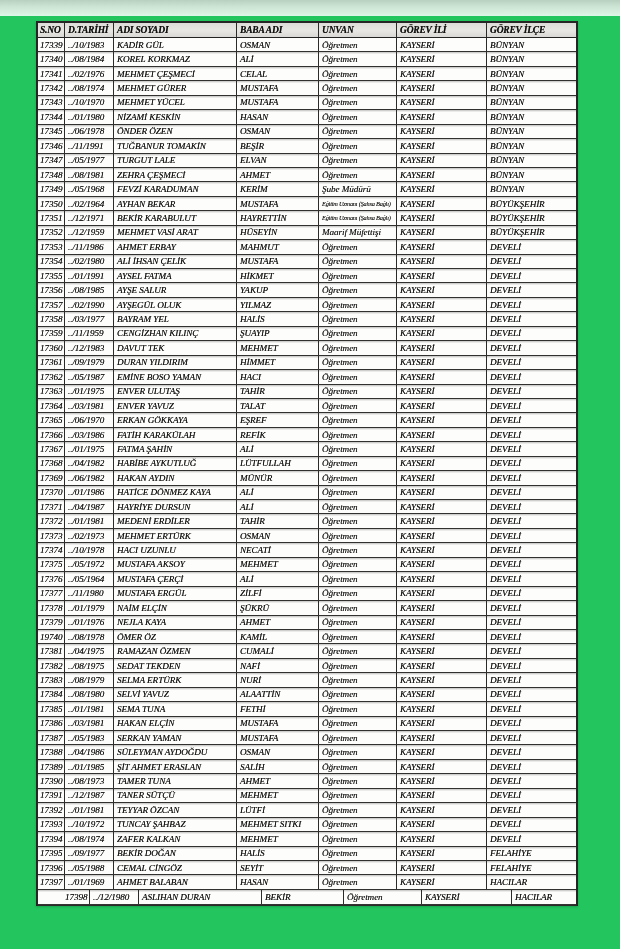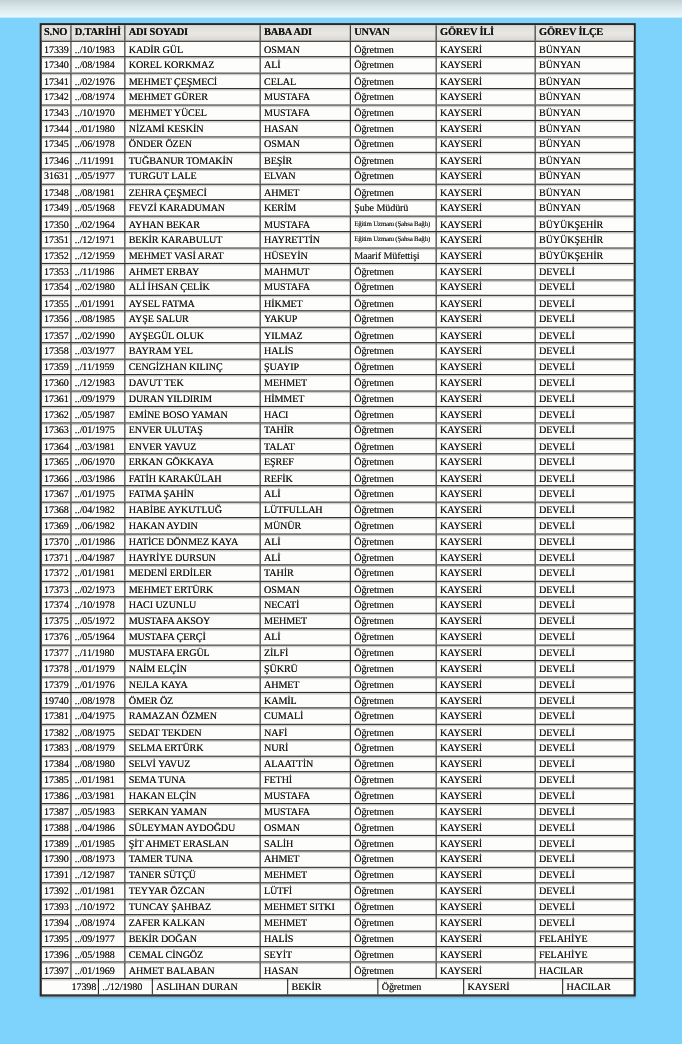--- a/index.html
+++ b/index.html
@@ -1,23 +1,24 @@
 <!DOCTYPE html>
 <html><head>
 <meta charset="utf-8">
 <style>
   html, body { margin: 0; padding: 0; }
   body { background: #ffffff; }
   .page {
     position: relative;
     width: 620px;
     height: 949px;
-    background: #7dd3fc;
+    background: #22c55e;
     overflow: hidden;
     font-family: "Liberation Serif", serif;
+    font-style: italic;
   }
   
   .scan-edge {
     position: absolute;
     left: 0; top: 0;
     width: 100%; height: 16px;
     background: linear-gradient(to bottom, #d2d2d0 0%, #e9e9e7 40%, #ffffff 100%);
     opacity: 0.85;
   }
   .doc-table {
@@ -154,21 +155,21 @@
         <div class="row body">
           <div class="cell c-sno">17346</div>
           <div class="cell c-date">../11/1991</div>
           <div class="cell c-name">TUĞBANUR TOMAKİN</div>
           <div class="cell c-father">BEŞİR</div>
           <div class="cell c-unvan">Öğretmen</div>
           <div class="cell c-ili">KAYSERİ</div>
           <div class="cell c-ilce">BÜNYAN</div>
         </div>
         <div class="row body">
-          <div class="cell c-sno">31631</div>
+          <div class="cell c-sno">17347</div>
           <div class="cell c-date">../05/1977</div>
           <div class="cell c-name">TURGUT LALE</div>
           <div class="cell c-father">ELVAN</div>
           <div class="cell c-unvan">Öğretmen</div>
           <div class="cell c-ili">KAYSERİ</div>
           <div class="cell c-ilce">BÜNYAN</div>
         </div>
         <div class="row body">
           <div class="cell c-sno">17348</div>
           <div class="cell c-date">../08/1981</div>

